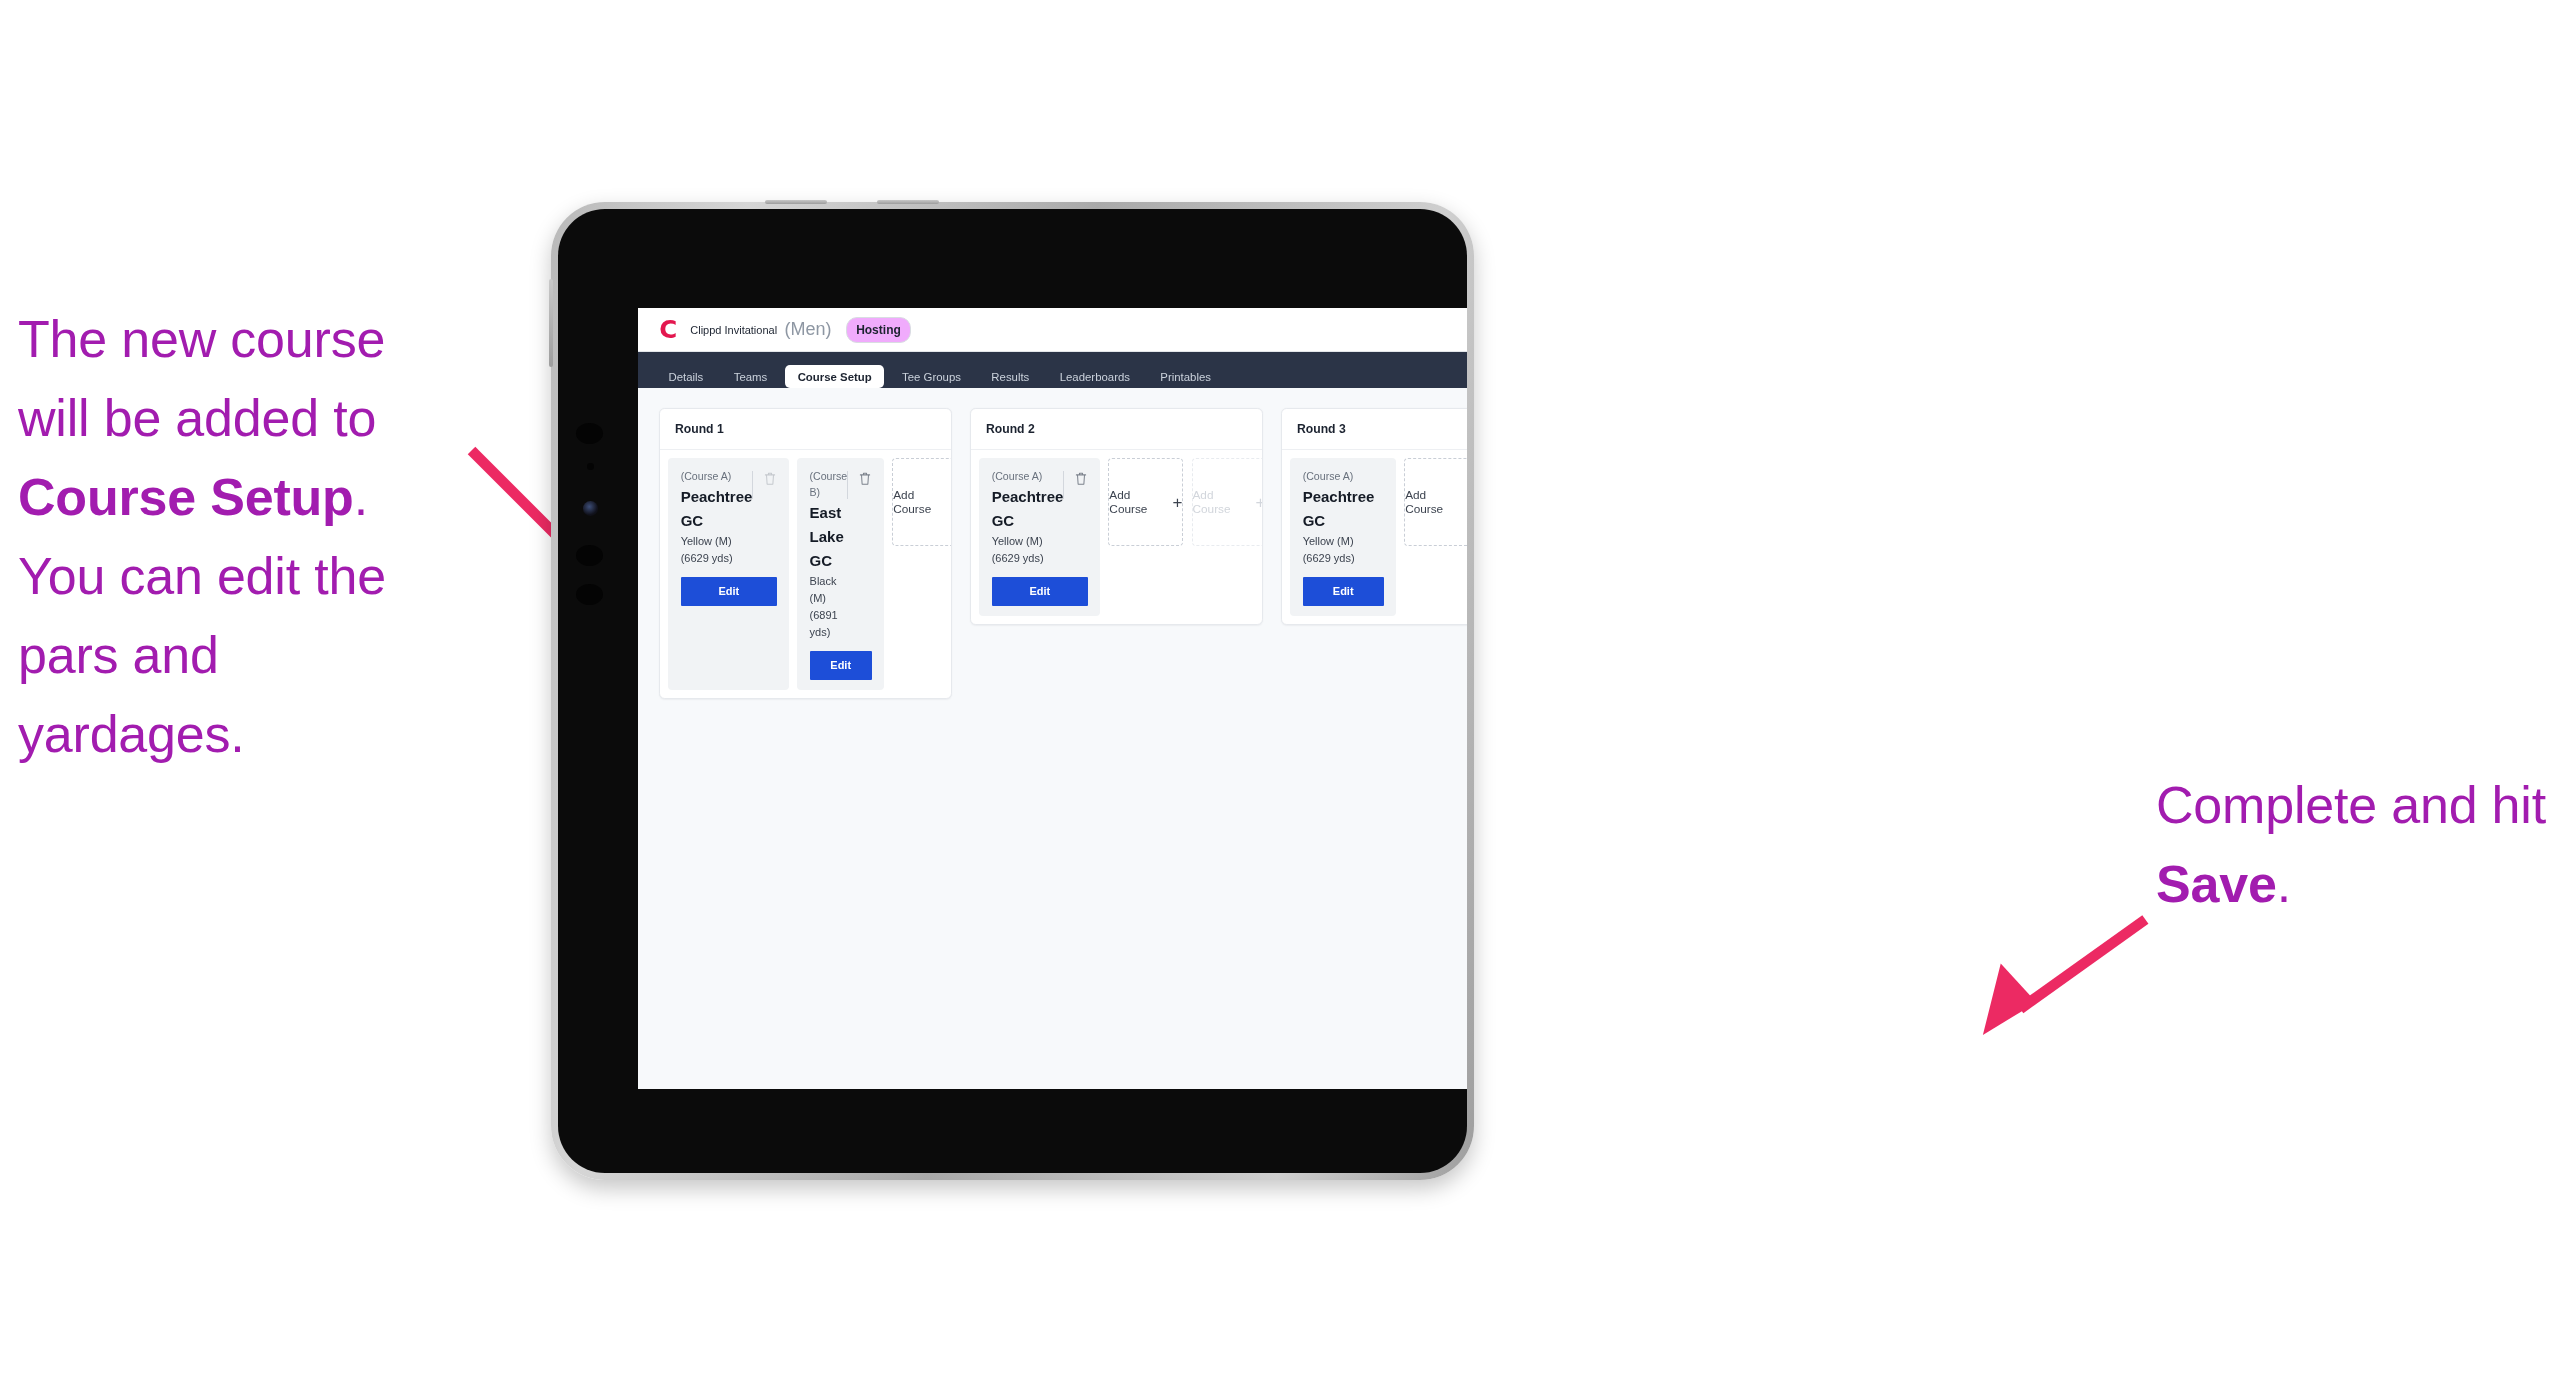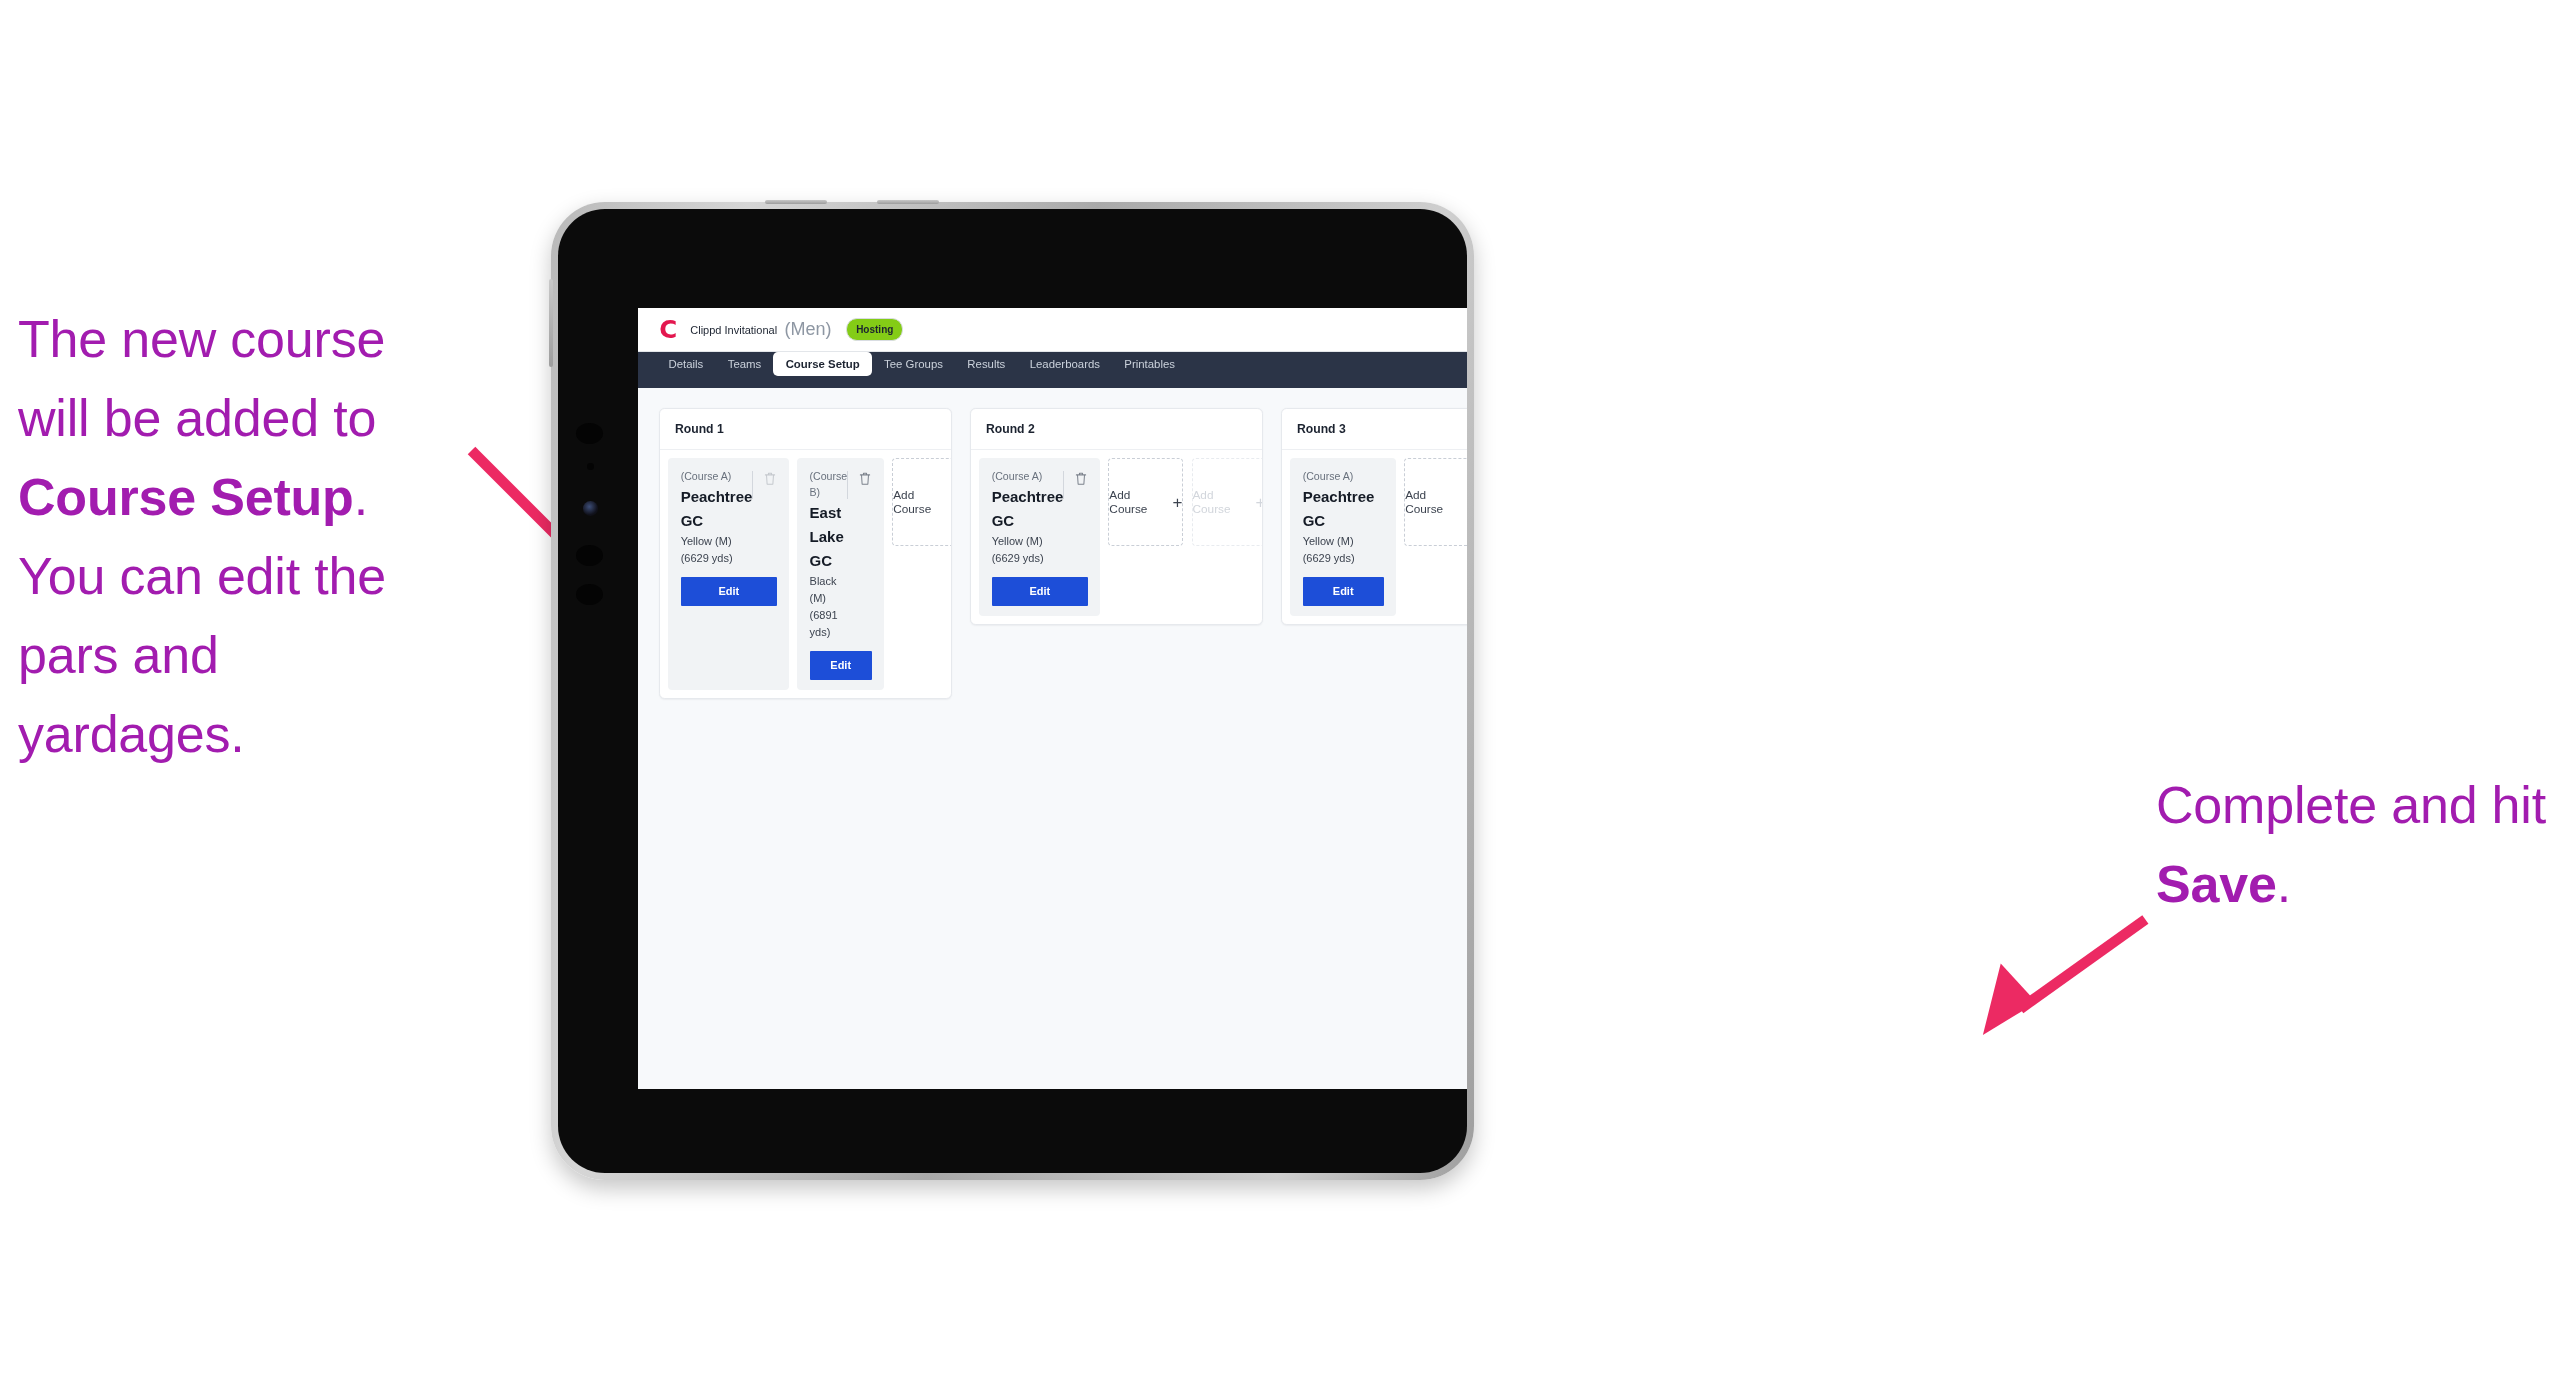--- a/index.html
+++ b/index.html
@@ -136,33 +136,33 @@
     line-height: 1;
     margin-right: 13px;
   }
   .tournament-name { font-size: 11px; color: #1c2330; font-weight: 400; }
   .tournament-gender { font-size: 18px; color: #8e97a3; margin-left: 7.3px; }
   .hosting-badge {
     margin-left: 14.7px;
     border: 0.8px solid #d9dde2;
     border-radius: 11px;
     padding: 4.9px 9px;
-    font-size: 10px;
+    font-size: 12px;
     font-weight: 700;
     color: #1c2330;
-    background: #84cc16;
+    background: #f0abfc;
   }
 
   
   .tabs-strip {
     height: 36px;
     background: #2b3447;
-    display: flex; align-items: flex-start;
+    display: flex; align-items: flex-end;
     padding: 0 18px;
-    gap: 0;
+    gap: 6px;
   }
   .tab-item {
     font-size: 11.4px;
     color: #cbd2dc;
     padding: 5.7px 12.2px;
     border-radius: 4.9px;
     cursor: pointer;
     white-space: nowrap;
   }
   .tab-item.active {

